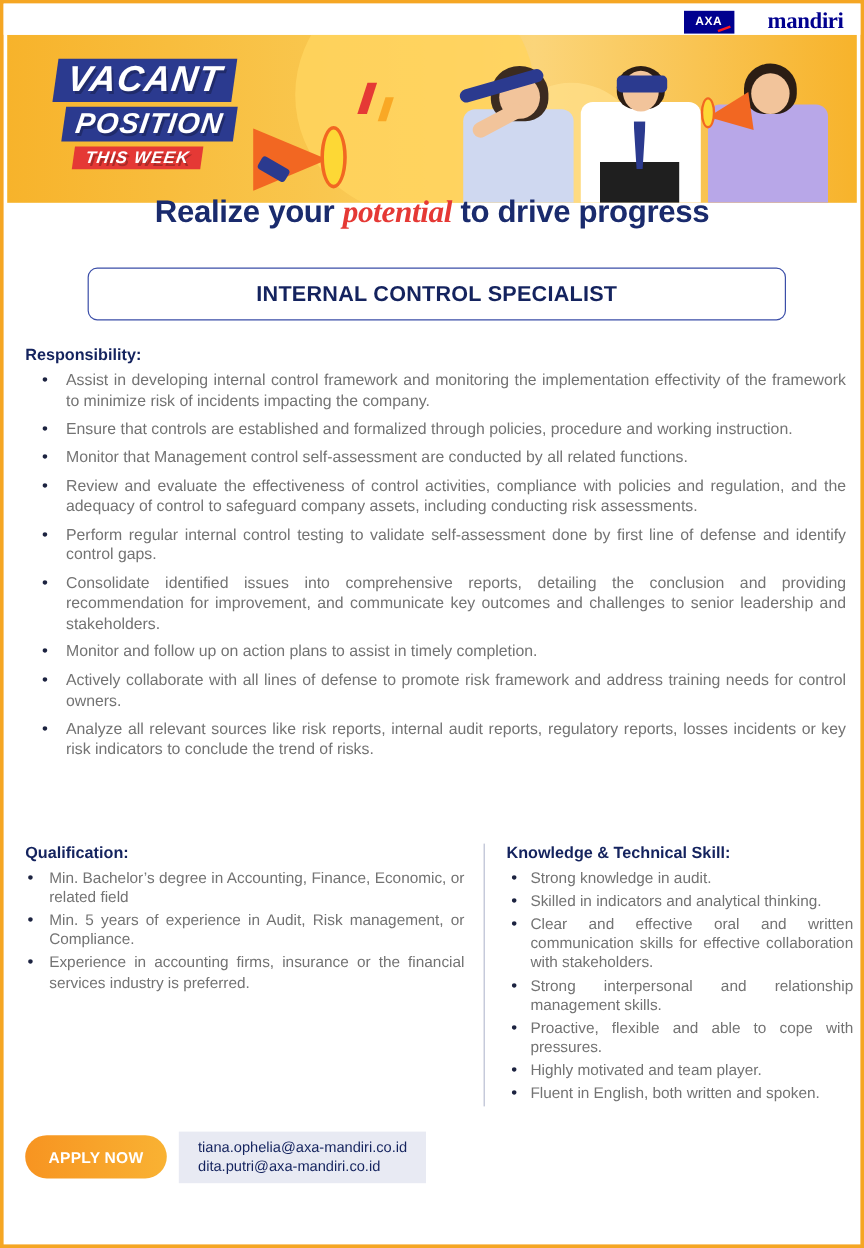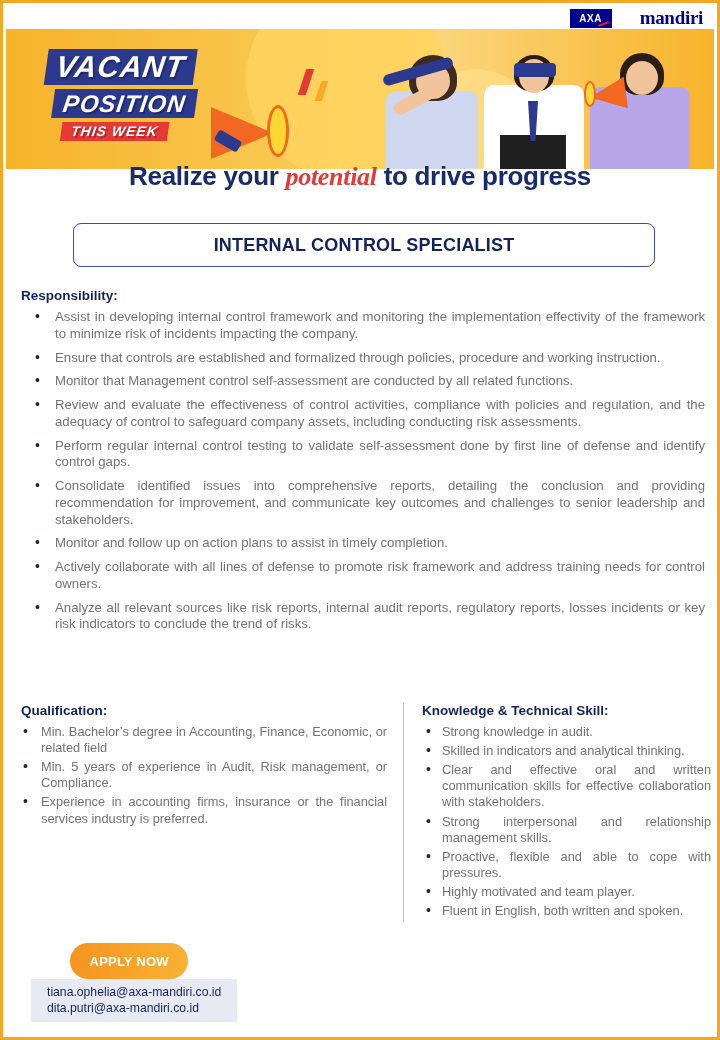--- a/index.html
+++ b/index.html
@@ -282,21 +282,20 @@
   }
   ul.bullets.small li::before { left: 4px; }
   ul.bullets.dash li::before { content: "•"; left: 2px; }
 
   
   .apply-row {
     position: absolute;
     left: 18px; top: 940px;
     display: flex;
     align-items: center;
-    flex-direction: column;
   }
   .apply-btn {
     width: 118px; height: 36px;
     border-radius: 18px;
     background: linear-gradient(90deg,#f79421,#f9b233);
     color: #ffffff;
     font-size: 13px;
     font-weight: bold;
     display: flex; align-items: center; justify-content: center;
     letter-spacing: .2px;

